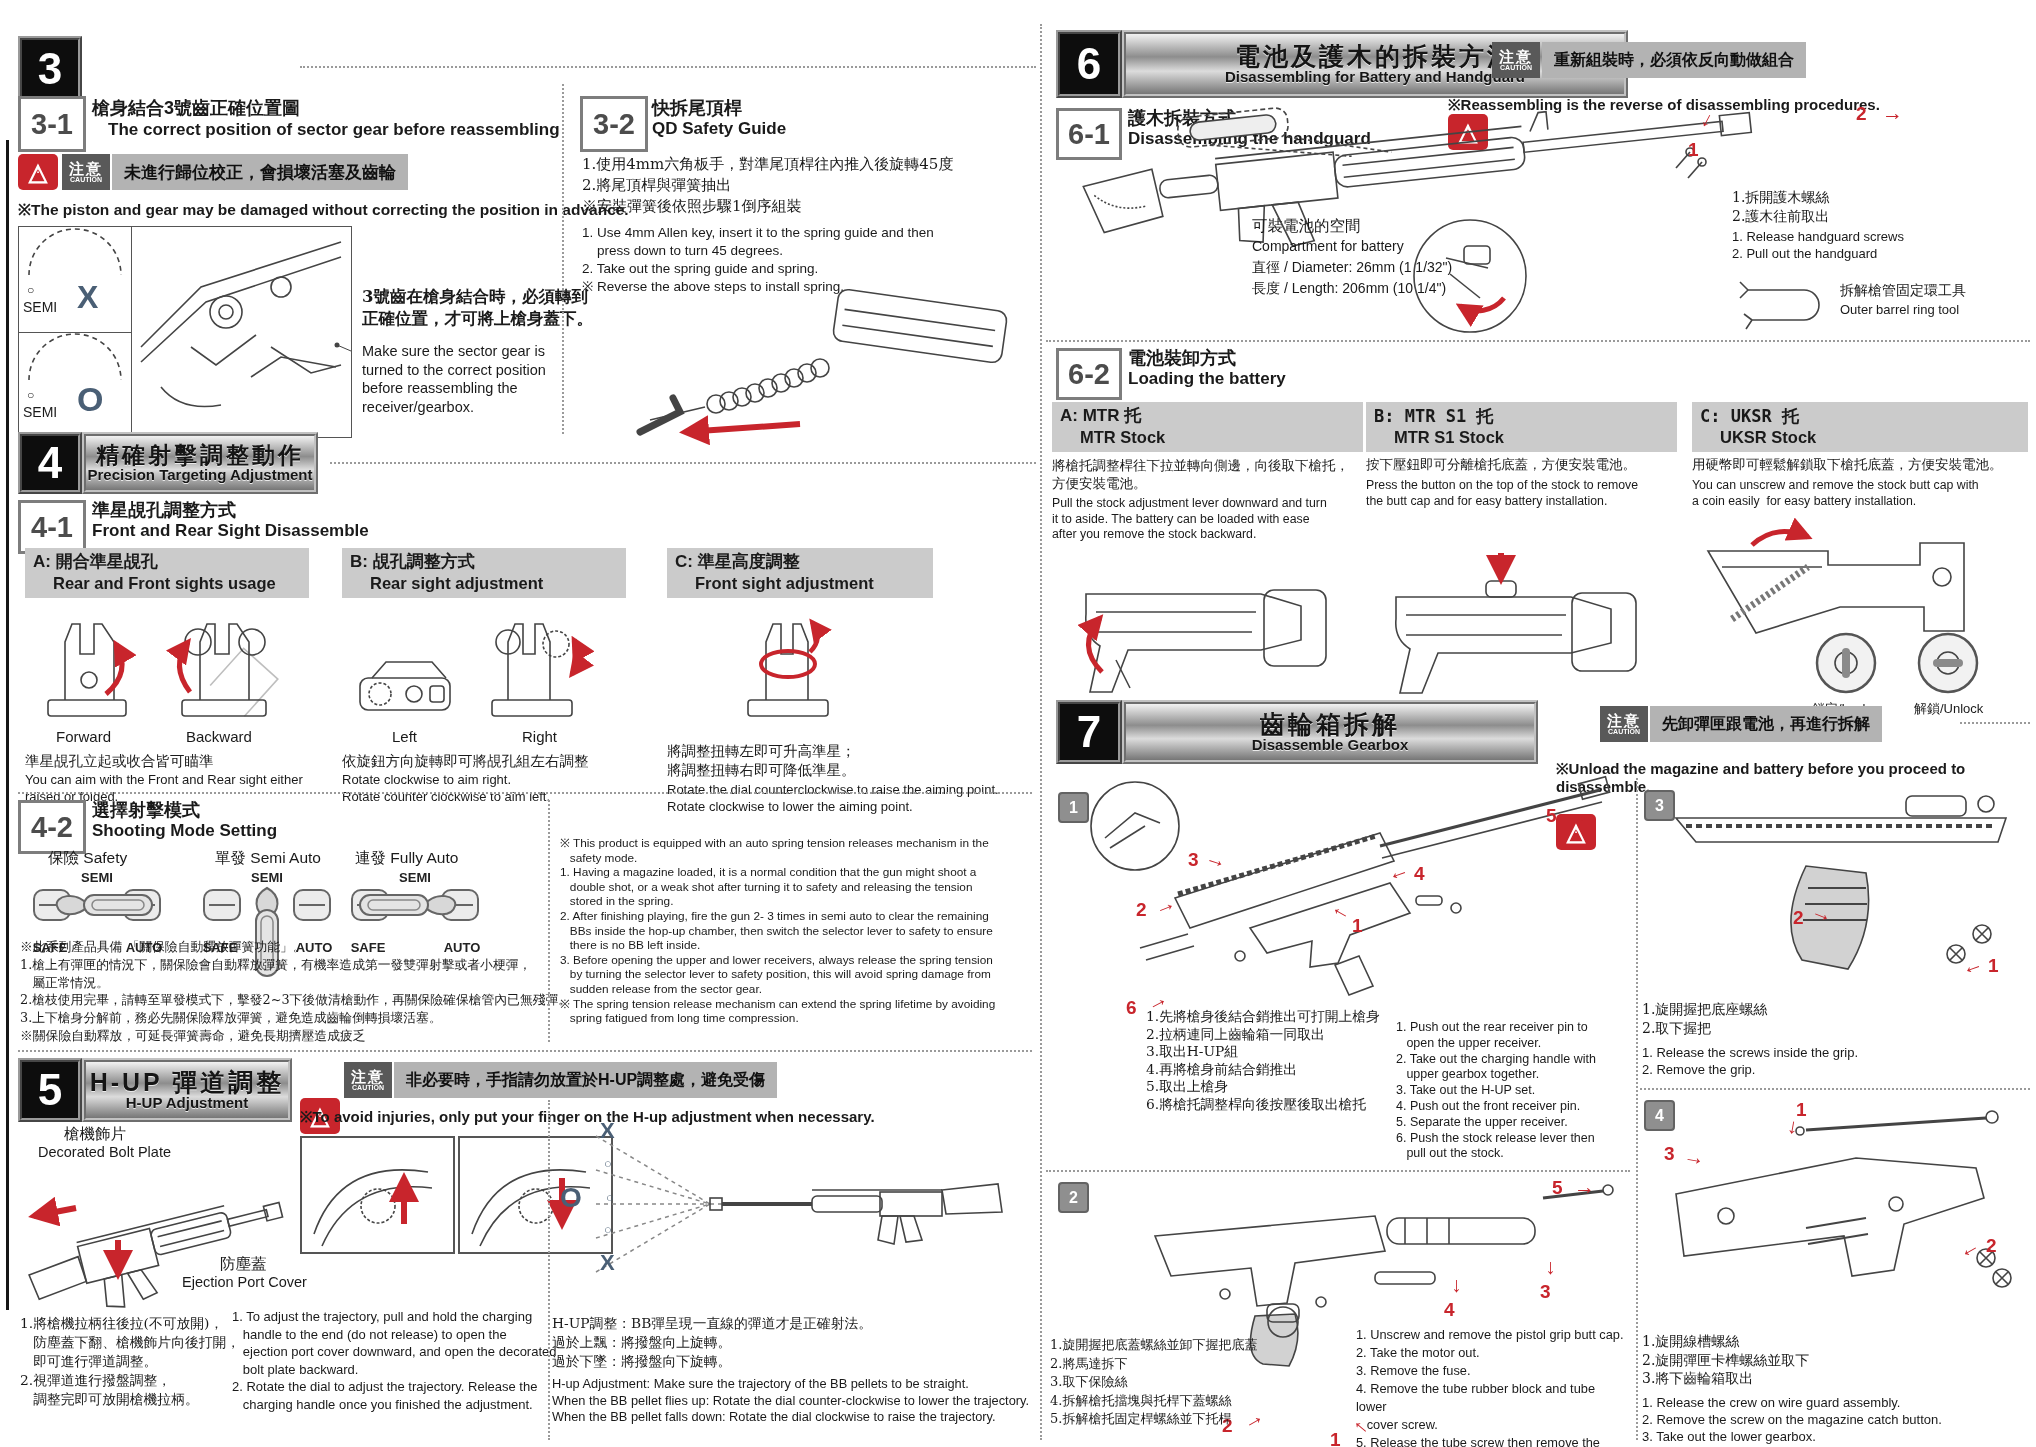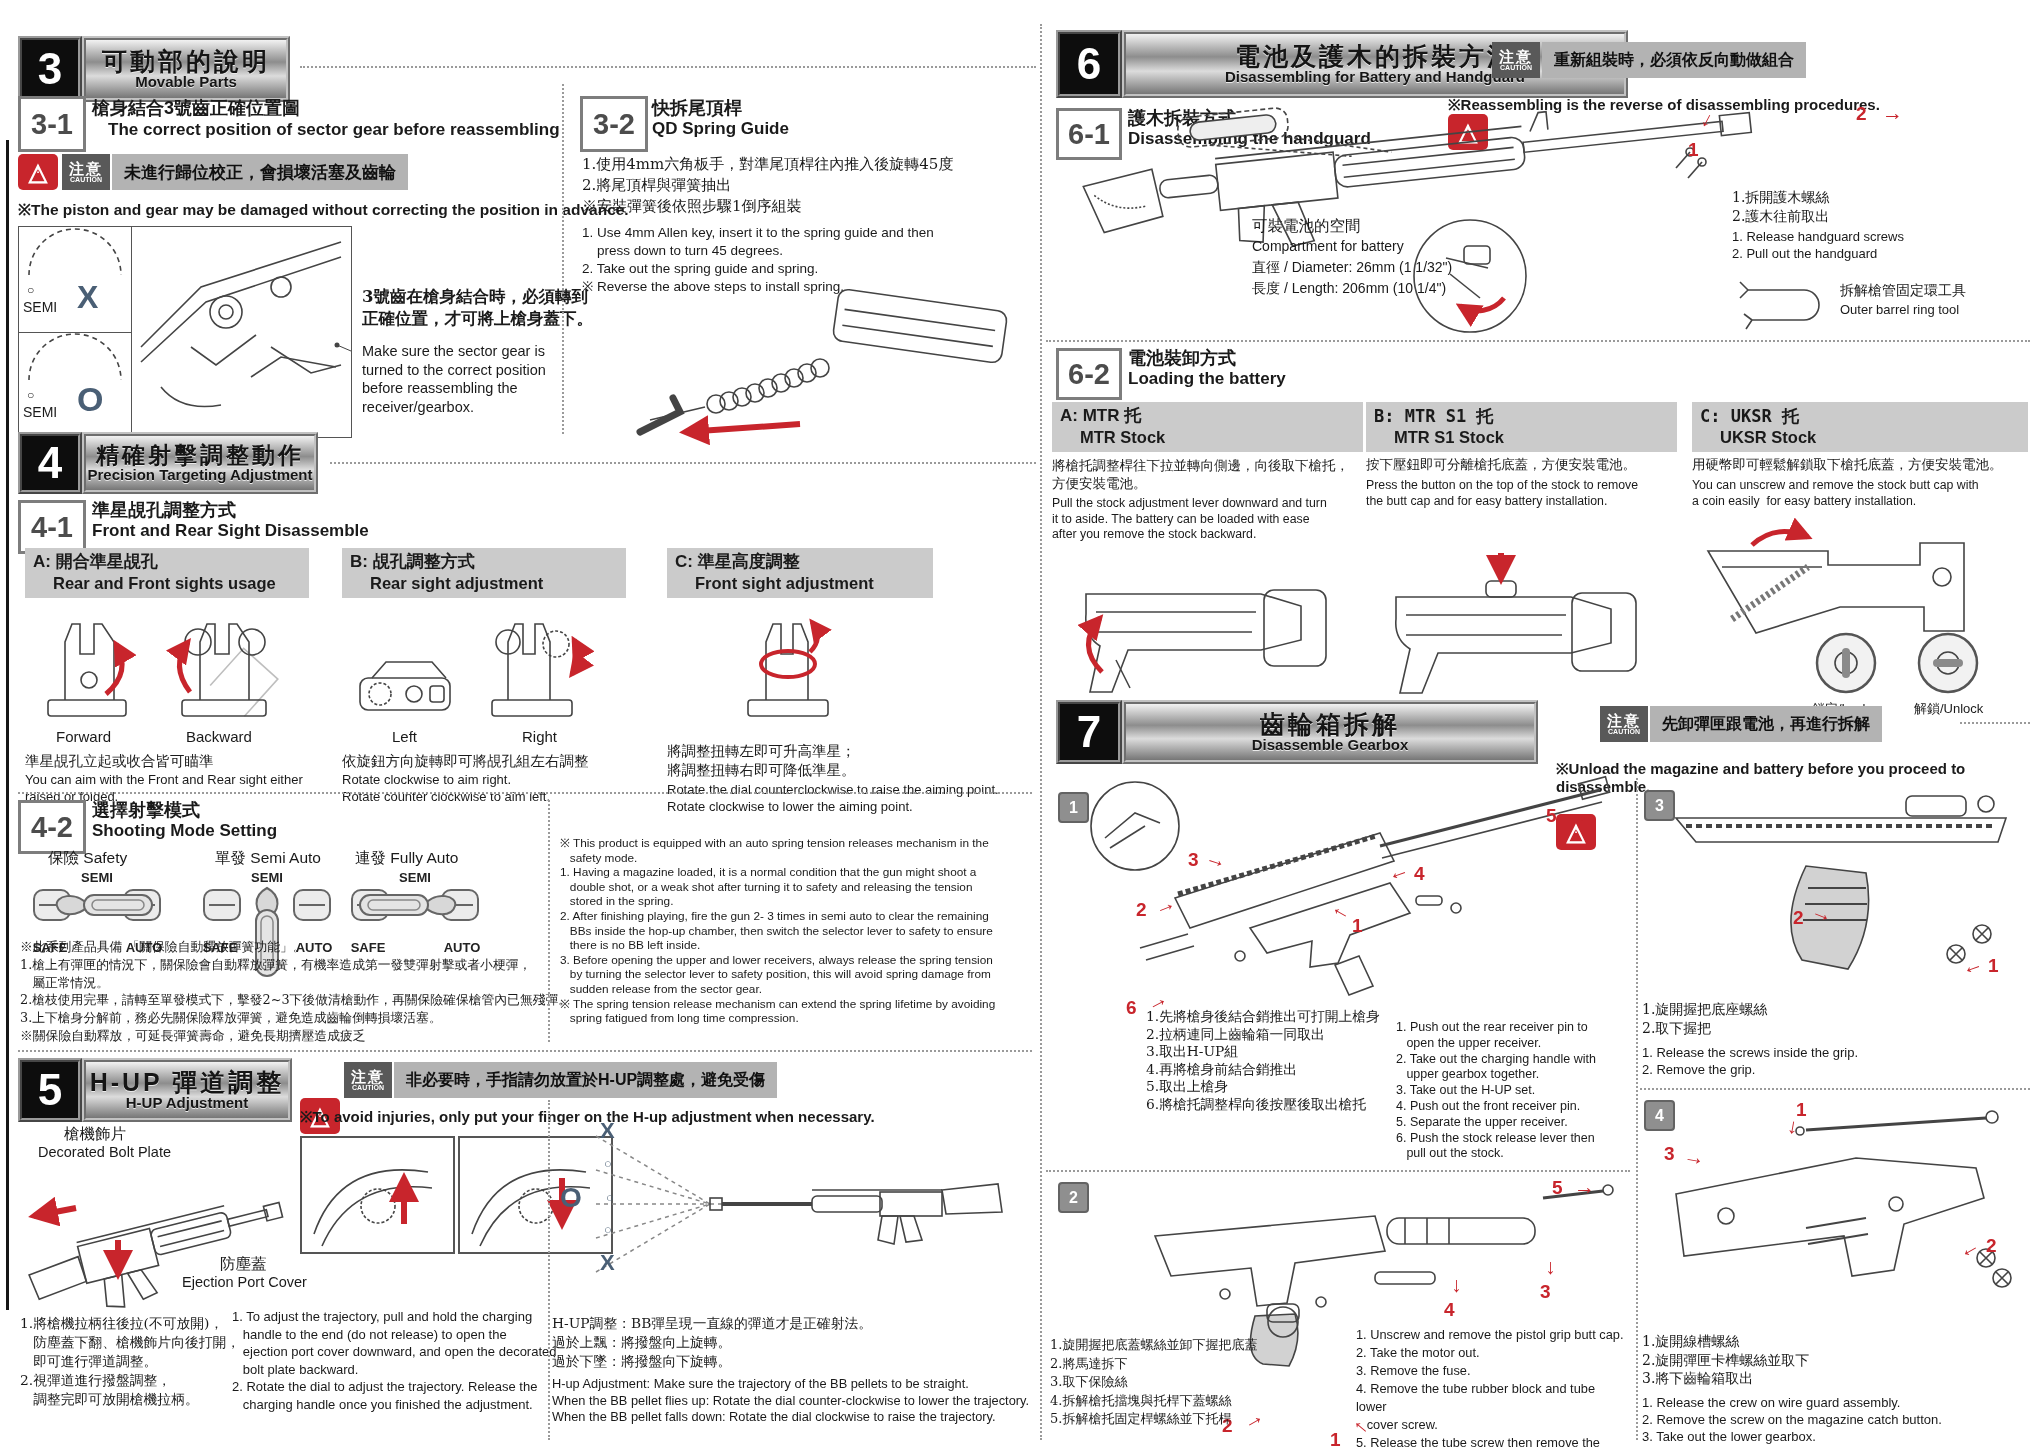--- a/index.html
+++ b/index.html
@@ -64,24 +64,20 @@
           <path d="M0,0L10,5L0,10z" fill="#444"></path>
         </marker>
 </defs>
 </svg>
 
 <div class="abs" style="left:6px;top:140px;width:3px;height:1170px;background:#151515;"></div>
 <div class="abs dot-v" style="left:1040px;top:24px;height:1416px;"></div>
 
 <div class="abs sec-h" style="left:18px;top:36px;width:272px;height:66px;">
   <div class="sec-num" style="width:56px;">3</div>
-  <div class="sec-banner">
-        <div class="t1 zh">可動部的說明</div>
-  <div class="t2 en">Movable Parts</div>
-      </div>
 </div>
 <div class="abs dot-h" style="left:300px;top:66px;width:736px;"></div>
 
 <div class="abs sub-num" style="left:18px;top:96px;width:62px;height:50px;">3-1</div>
 <div class="abs zh sub-t1" style="left:92px;top:96px;">槍身結合3號齒正確位置圖</div>
 <div class="abs en sub-t2" style="left:92px;top:120px;margin-left:16px;">The correct position of sector gear before reassembling</div>
 
 <div class="abs caut-icon" style="left:18px;top:154px;">
       <span class="tri">△</span>
       <span class="bang">!</span>
@@ -130,21 +126,21 @@
 <div class="abs zhs b pre" style="left:362px;top:286px;font-size:16.5px;line-height:22px;">3號齒在槍身結合時，必須轉到
 正確位置，才可將上槍身蓋下。</div>
 <div class="abs en pre" style="left:362px;top:342px;font-size:14.5px;line-height:18.5px;">Make sure the sector gear is
 turned to the correct position
 before reassembling the
 receiver/gearbox.</div>
 
 <div class="abs dot-v" style="left:562px;top:84px;height:350px;"></div>
 <div class="abs sub-num" style="left:580px;top:96px;width:62px;height:50px;">3-2</div>
 <div class="abs zh sub-t1" style="left:652px;top:96px;">快拆尾頂桿</div>
-<div class="abs en sub-t2" style="left:652px;top:119px;">QD Spring Guide</div>
+<div class="abs en sub-t2" style="left:652px;top:119px;">QD Safety Guide</div>
 <div class="abs zhs pre" style="left:582px;top:154px;font-size:15px;line-height:21px;">1.使用4mm六角板手，對準尾頂桿往內推入後旋轉45度
 2.將尾頂桿與彈簧抽出
 ※安裝彈簧後依照步驟1倒序組裝</div>
 <div class="abs en pre" style="left:582px;top:224px;font-size:13.5px;line-height:18px;">1. Use 4mm Allen key, insert it to the spring guide and then
 &nbsp;&nbsp;&nbsp;&nbsp;press down to turn 45 degrees.
 2. Take out the spring guide and spring.
 ※ Reverse the above steps to install spring.</div>
 <svg class="abs" style="left:585px;top:292px;" width="440" height="145">
   <g class="sk">
     <g transform="rotate(8 335 34)">

